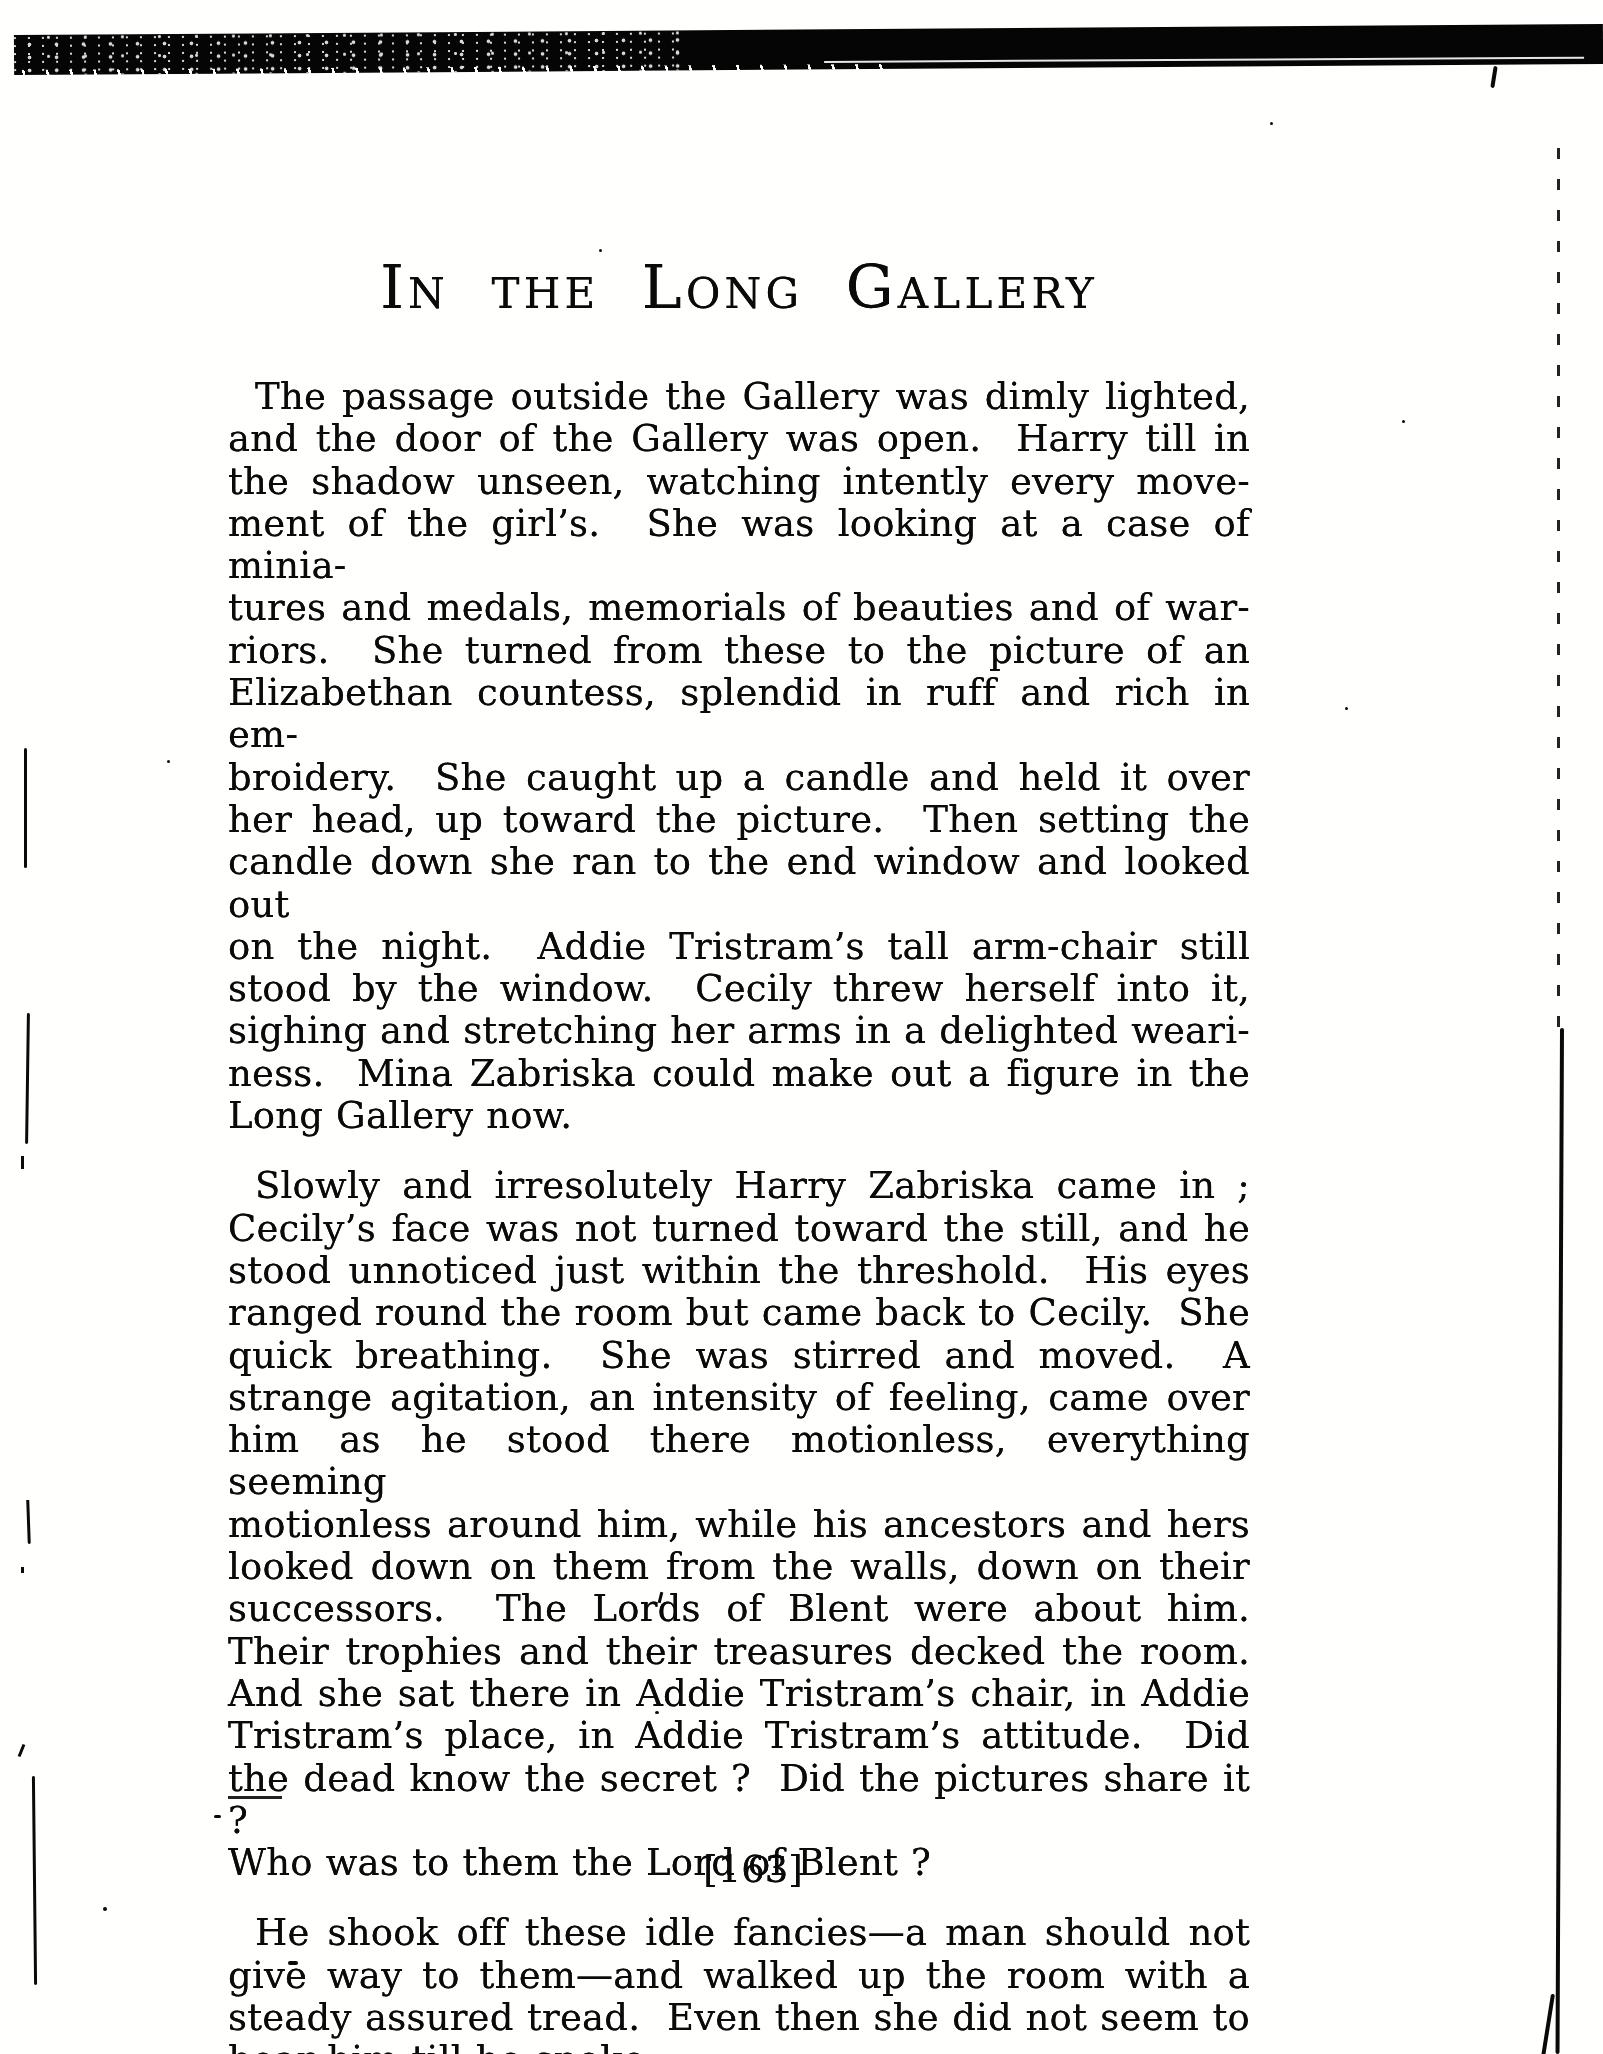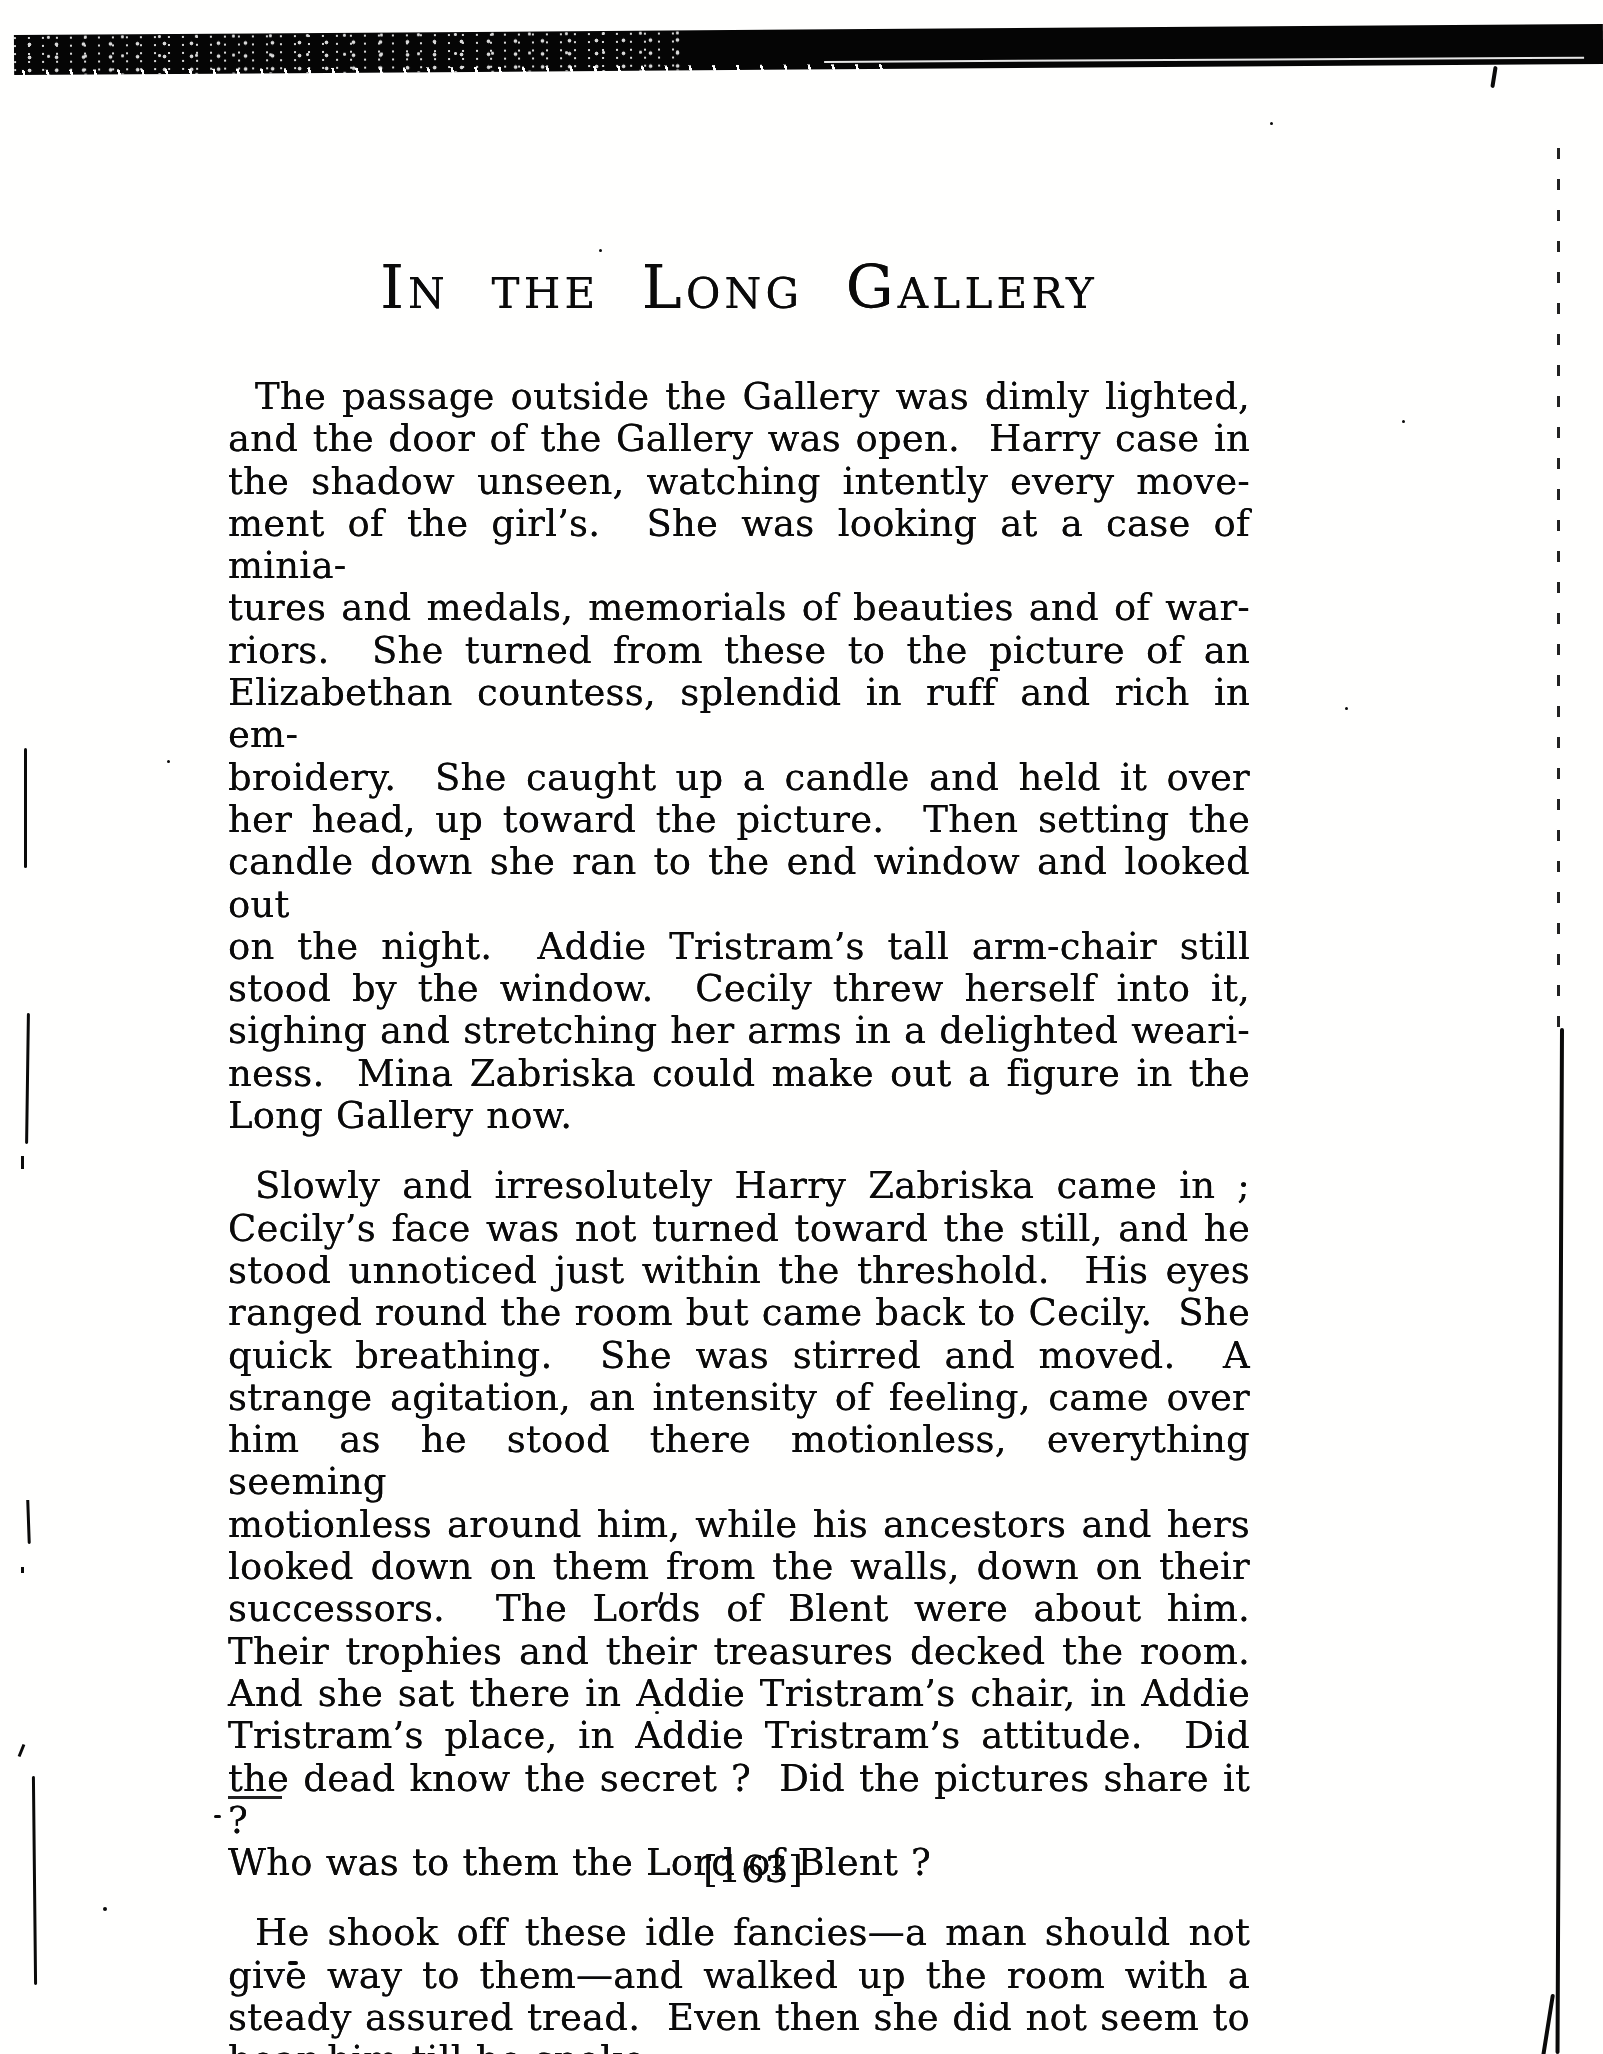--- a/index.html
+++ b/index.html
@@ -66,21 +66,21 @@
     <div class="ragged"></div>
     <div class="crack"></div>
   </div>
   <div class="mark m-band-hook"></div>
 
   <div class="title">In the Long Gallery</div>
   <div class="dot" style="left:599px;top:249px;width:3px;height:3px;"></div>
 
   <div class="text-col">
       <div class="line first">The passage outside the Gallery was dimly lighted,</div>
-      <div class="line">and the door of the Gallery was open.  Harry case in</div>
+      <div class="line">and the door of the Gallery was open.  Harry till in</div>
       <div class="line">the shadow unseen, watching intently every move-</div>
       <div class="line">ment of the girl’s.  She was looking at a case of minia-</div>
       <div class="line">tures and medals, memorials of beauties and of war-</div>
       <div class="line">riors.  She turned from these to the picture of an</div>
       <div class="line">Elizabethan countess, splendid in ruff and rich in em-</div>
       <div class="line">broidery.  She caught up a candle and held it over</div>
       <div class="line">her head, up toward the picture.  Then setting the</div>
       <div class="line">candle down she ran to the end window and looked out</div>
       <div class="line">on the night.  Addie Tristram’s tall arm-chair still</div>
       <div class="line">stood by the window.  Cecily threw herself into it,</div>

